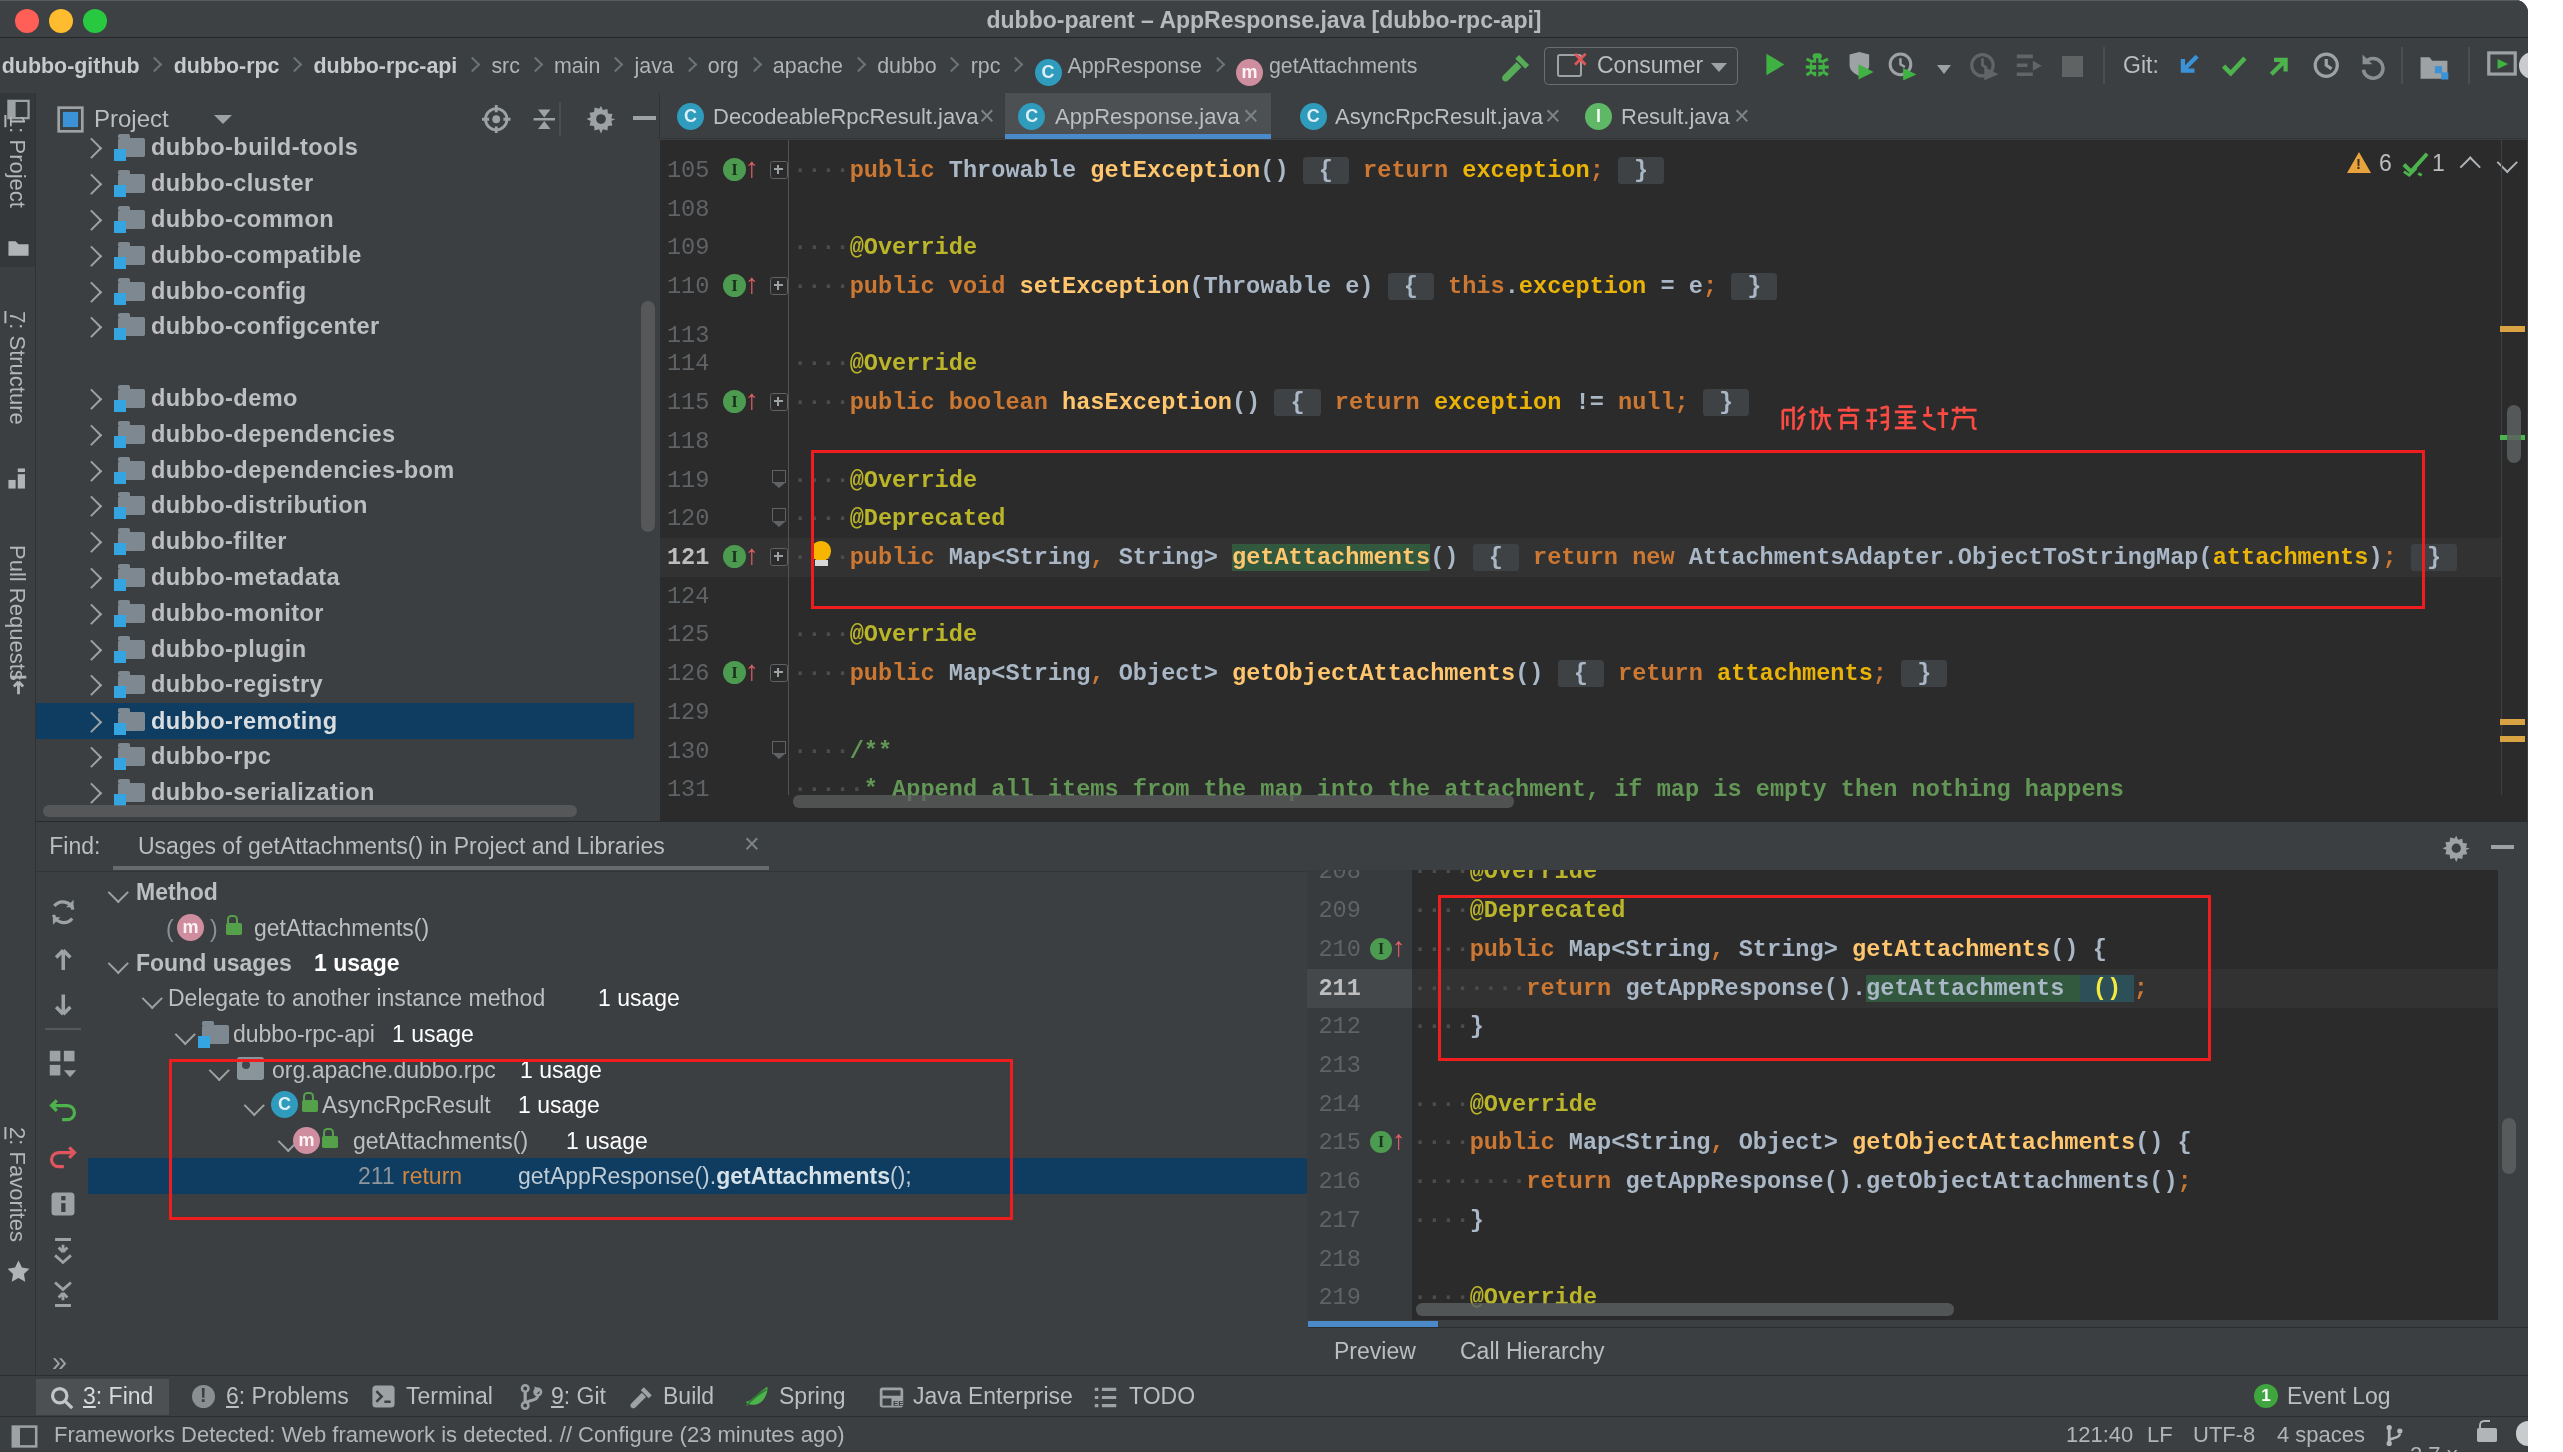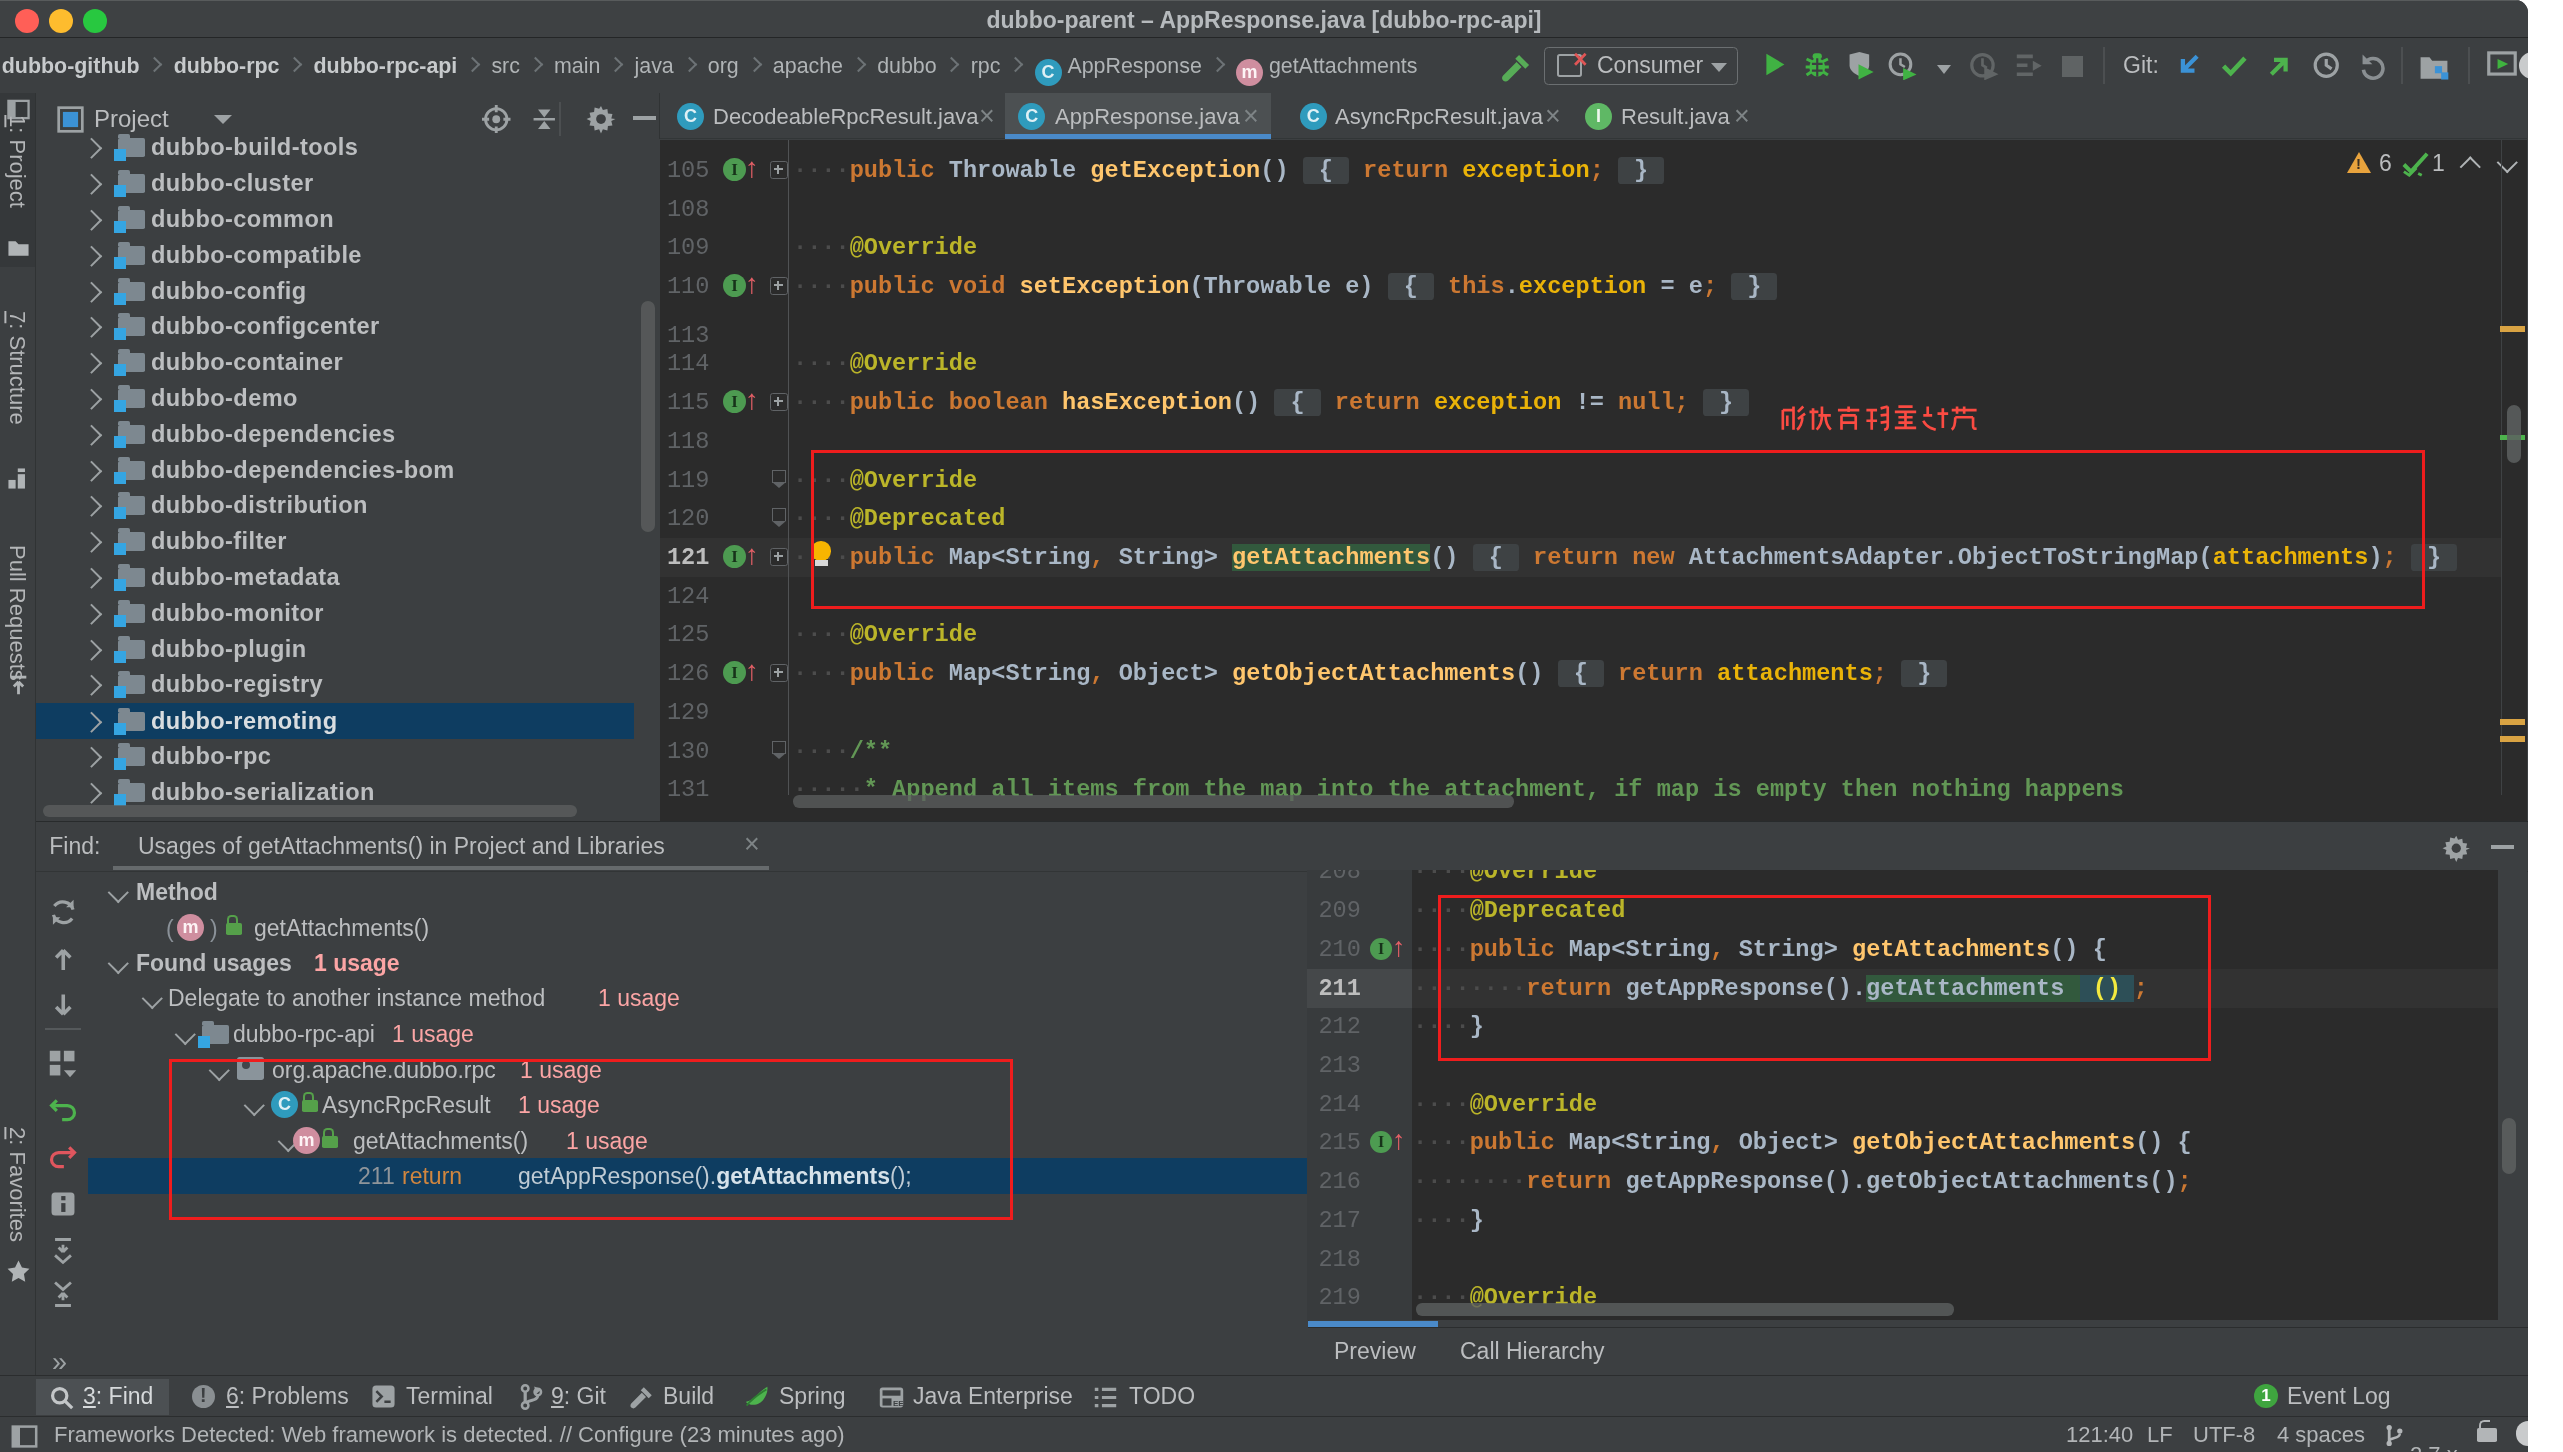--- a/index.html
+++ b/index.html
@@ -13,21 +13,21 @@
 .tl{position:absolute;top:8px;width:24px;height:24px;border-radius:50%;}
 
 #navbar{position:absolute;left:0;top:37px;width:2528px;height:56px;background:#3c3f41;border-top:0.9px solid #242627;box-sizing:border-box;}
 .bc{position:absolute;top:0;height:56px;line-height:57px;font-size:21.4px;color:#b0b4b6;white-space:nowrap;}
 .bc b{color:#c7cacc;}
 .bsep{display:inline-block;width:9px;height:9px;border-right:2.7px solid #6d7376;border-top:2.7px solid #6d7376;transform:rotate(45deg);margin:0 13.3px 2.7px 9.8px;}
 
 .vline{position:absolute;background:#2b2d2e;}
 .hline{position:absolute;background:#2b2d2e;}
 .uit{color:#bbbdbf;font-size:23px;}
-.gray{color:#fca5a5;}
+.gray{color:#ffffff;}
 
 #stripe{position:absolute;left:0;top:93px;width:36px;height:1282px;background:#3c3f41;border-right:0.9px solid #303334;box-sizing:border-box;}
 .vtext{writing-mode:vertical-rl;color:#b4b6b8;font-size:22px;white-space:nowrap;position:absolute;left:4.4px;}
 
 #proj{position:absolute;left:36px;top:93px;width:625px;height:727px;background:#3c3f41;}
 .trow{position:absolute;left:0;width:625px;height:36px;line-height:36px;white-space:nowrap;font-size:23.6px;color:#bcbec0;font-weight:700;letter-spacing:0.4px;}
 .tsel{background:#0e3d61;color:#d9dde0;}
 
 #edit{position:absolute;left:660px;top:140px;width:1867px;height:681px;background:#2b2b2b;overflow:hidden;}
 #tabbar{position:absolute;left:660px;top:93px;width:1867px;height:46px;background:#3c3f41;border-bottom:0.9px solid #323637;box-sizing:border-box;}
@@ -246,25 +246,20 @@
       </div>
       <div class="trow" style="top:180px;">
         <span class="chr" style="left:48px;top:11.6px;"></span>
         <span class="fic" style="left:82px;top:9px;"></span>
         <span style="position:absolute;left:115px;">dubbo-config</span>
       </div>
       <div class="trow" style="top:215px;">
         <span class="chr" style="left:48px;top:11.6px;"></span>
         <span class="fic" style="left:82px;top:9px;"></span>
         <span style="position:absolute;left:115px;">dubbo-configcenter</span>
-      </div>
-      <div class="trow" style="top:251px;">
-        <span class="chr" style="left:48px;top:11.6px;"></span>
-        <span class="fic" style="left:82px;top:9px;"></span>
-        <span style="position:absolute;left:115px;">dubbo-container</span>
       </div>
       <div class="trow" style="top:287px;">
         <span class="chr" style="left:48px;top:11.6px;"></span>
         <span class="fic" style="left:82px;top:9px;"></span>
         <span style="position:absolute;left:115px;">dubbo-demo</span>
       </div>
       <div class="trow" style="top:323px;">
         <span class="chr" style="left:48px;top:11.6px;"></span>
         <span class="fic" style="left:82px;top:9px;"></span>
         <span style="position:absolute;left:115px;">dubbo-dependencies</span>

